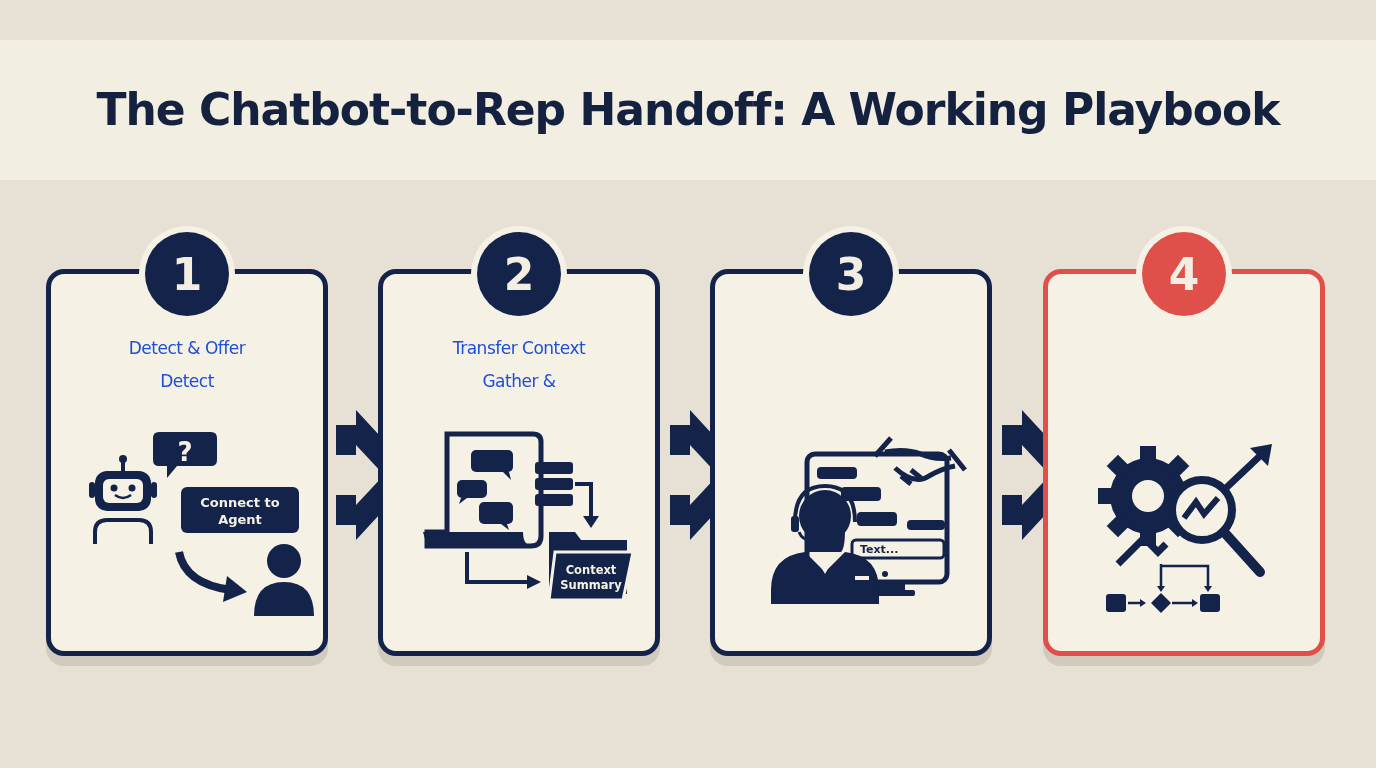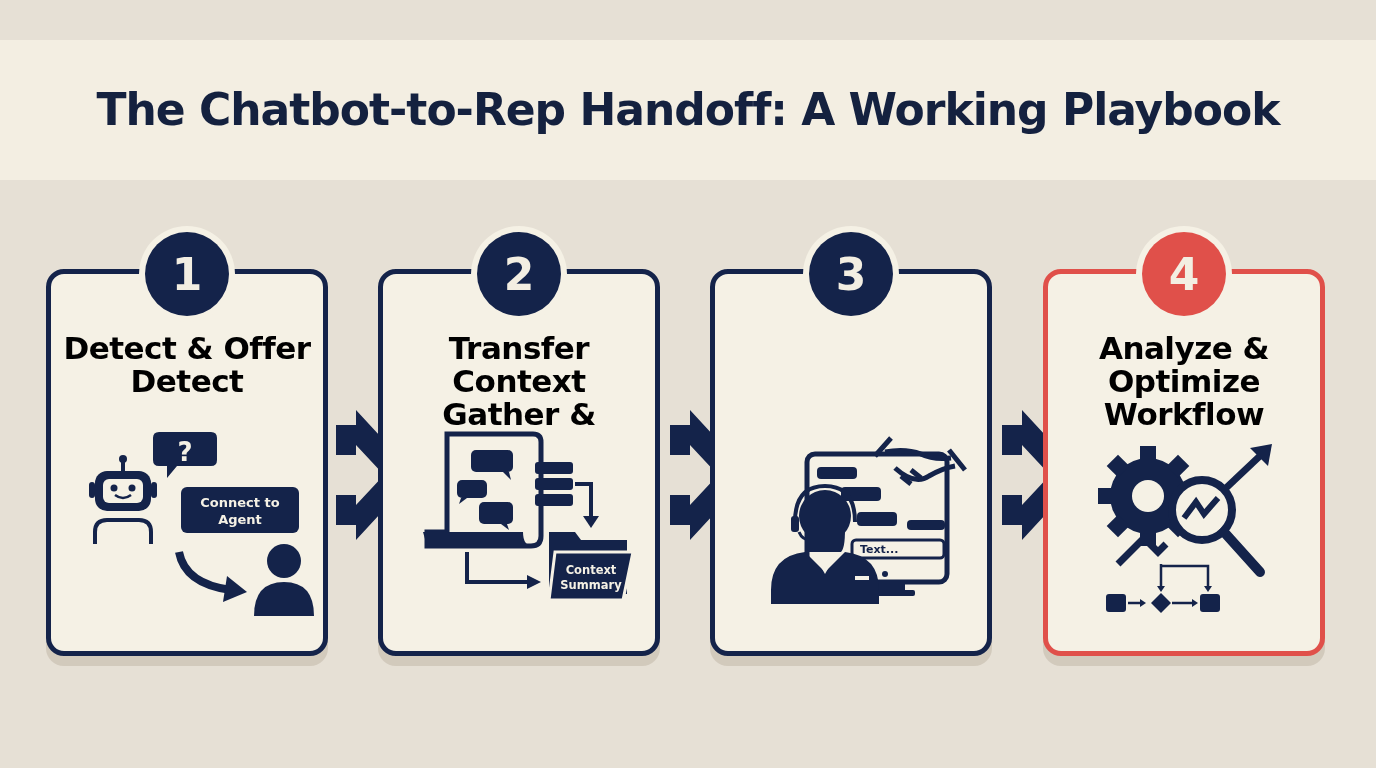--- a/index.html
+++ b/index.html
@@ -33,22 +33,22 @@
     display:flex; align-items:center; justify-content:center;
   }
   .badge {
     width:84px; height:84px; border-radius:50%; background:#14234a;
     color:#f3eee2; font-family:"DejaVu Sans", sans-serif; font-weight:bold; font-size:44px;
     display:flex; align-items:center; justify-content:center;
   }
   .accent .badge { background:#e0504a; }
   .step-title {
     position:absolute; left:0; right:0; top:58px; text-align:center;
-    font-family:"DejaVu Sans", sans-serif; font-weight:bold; font-size:31px; line-height:33px;
-    color:#000000; letter-spacing:-0.5px;
+    font-family:"DejaVu Sans", sans-serif; font-weight:normal; font-size:17px; line-height:33px;
+    color:#1d4ed8; letter-spacing:-0.5px;
   }
   .illus { position:absolute; left:0; top:150px; width:272px; height:200px; }
   .connector { position:absolute; top:410px; width:90px; height:130px; }
 </style>
 </head>
 <body>
 
 <div class="header">
   <div class="title">The Chatbot-to-Rep Handoff: A Working Playbook</div>
 </div>
@@ -182,24 +182,20 @@
 </div>
 
 <svg class="connector" style="left:992px;" viewBox="0 0 90 130">
   <path d="M10 15 H30 V0 L90 65 L30 130 V115 H10 V85 H30 V95 L58 65 L30 35 V45 H10Z" fill="#14234a"></path>
 </svg>
 
 <div class="card accent" style="left:1043px;">
   <div class="badge-ring">
     <div class="badge">4</div>
   </div>
-  <div class="step-title">
-    <div>Analyze &amp;</div>
-    <div>Optimize Workflow</div>
-  </div>
   <svg class="illus" viewBox="0 0 272 200">
     <g fill="#14234a">
       <circle cx="100" cy="72" r="38"></circle>
       <g>
         <rect x="92" y="22" width="16" height="16"></rect>
         <rect x="92" y="106" width="16" height="16"></rect>
         <rect x="50" y="64" width="16" height="16"></rect>
         <rect x="134" y="64" width="16" height="16"></rect>
         <rect x="62" y="34" width="16" height="16" transform="rotate(45 70 42)"></rect>
         <rect x="122" y="34" width="16" height="16" transform="rotate(45 130 42)"></rect>

